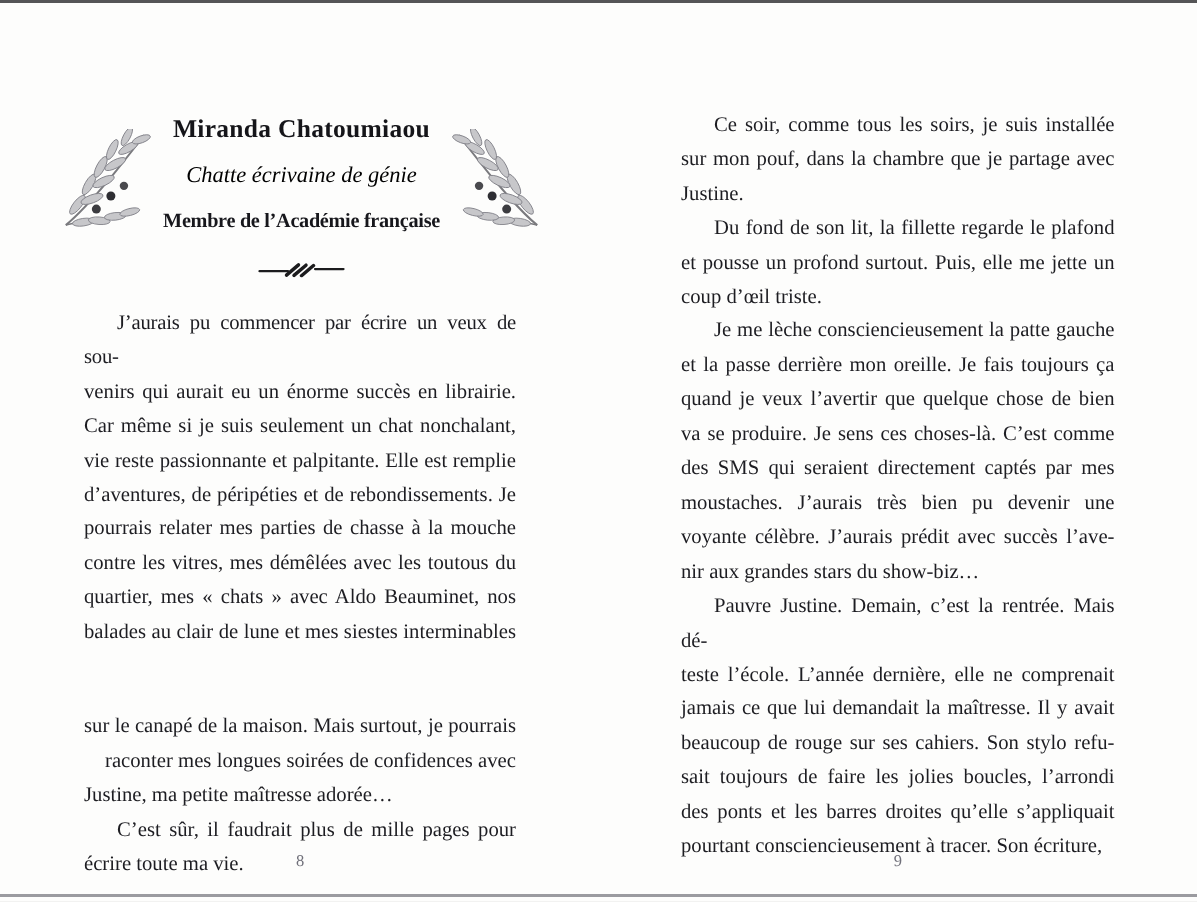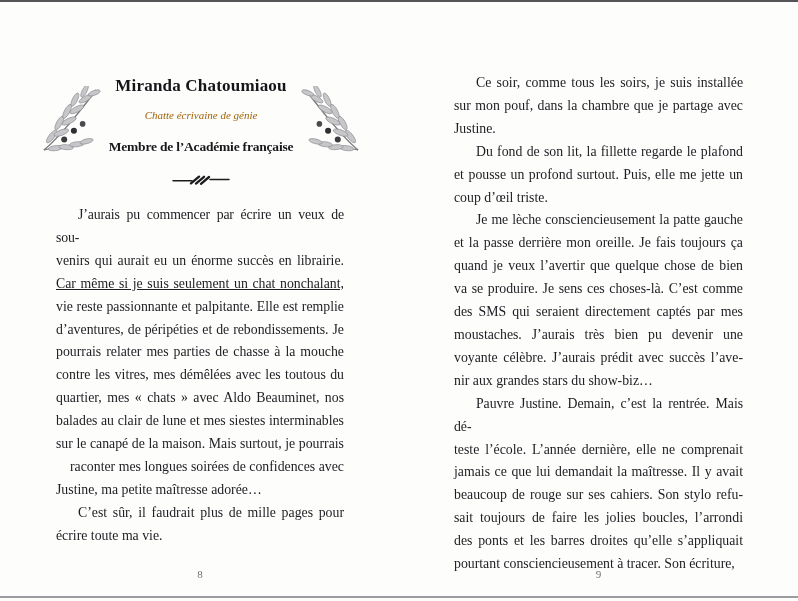--- a/index.html
+++ b/index.html
@@ -5,21 +5,21 @@
   html,body{margin:0;padding:0;background:#e9e9e9;}
   .screen{
     position:relative;width:798px;height:601px;background:#fdfdfc;overflow:hidden;
     font-family:"Liberation Serif","DejaVu Serif",serif;color:#1d1d22;
   }
   .top-rule{position:absolute;left:0;top:0;width:798px;height:2px;background:#555557;}
   .bottom-rule{position:absolute;left:0;top:596px;width:798px;height:2px;background:#9b9ba0;}
   .page-col{position:absolute;}
   .header-box{position:absolute;left:40px;top:0;width:322px;text-align:center;}
   .book-title{position:absolute;left:0;top:76px;width:100%;font-size:17px;font-weight:bold;letter-spacing:.2px;color:#151519;}
-  .book-subtitle{position:absolute;left:0;top:109px;width:100%;font-size:11px;font-style:italic;color:#a16207;}
+  .book-subtitle{position:absolute;left:0;top:109px;width:100%;font-size:15px;font-style:italic;color:#000000;}
   .book-affil{position:absolute;left:0;top:139px;width:100%;font-size:13.5px;font-weight:bold;letter-spacing:-.2px;color:#17171c;}
   .branch{position:absolute;top:86px;width:62px;height:70px;}
   .branch.left{left:40px;}
   .branch.right{left:300px;transform:scaleX(-1);}
   .divider{position:absolute;left:172px;top:175px;width:58px;height:10px;}
   .bodycol{position:absolute;font-size:13.8px;line-height:22.9px;}
   .bodycol.left{left:56px;top:204px;width:288px;}
   .bodycol.right{left:454px;top:72px;width:289px;}
   .para{margin:0;}
   .tline{text-align:justify;}
@@ -101,28 +101,28 @@
         <path d="M19 8.4 L27 1.6" stroke-width="2.3"></path>
         <path d="M24 8.6 L32 1.8" stroke-width="2.3"></path>
         <path d="M29 8.8 L37 2.0" stroke-width="2.3"></path>
       </g>
     </svg>
 
     <div class="bodycol left">
         <div class="para">
           <div class="tline first" style="white-space: normal; letter-spacing: -0.15px; text-align-last: justify;">J’aurais pu commencer par écrire un veux de sou-</div>
           <div class="tline" style="white-space: normal; text-align-last: justify;">venirs qui aurait eu un énorme succès en librairie.</div>
-          <div class="tline" style="white-space: normal; text-align-last: justify; text-decoration: underline;">Car même si je suis seulement un chat nonchalant,</div>
+          <div class="tline" style="white-space: normal; text-align-last: justify;">Car même si je suis seulement un chat nonchalant,</div>
           <div class="tline" style="white-space: normal; text-align-last: justify;">vie reste passionnante et palpitante. Elle est remplie</div>
           <div class="tline" style="white-space: normal; text-align-last: justify;">d’aventures, de péripéties et de rebondissements. Je</div>
           <div class="tline" style="white-space: normal; text-align-last: justify;">pourrais relater mes parties de chasse à la mouche</div>
           <div class="tline" style="white-space: normal; text-align-last: justify;">contre les vitres, mes démêlées avec les toutous du</div>
           <div class="tline" style="white-space: normal; text-align-last: justify;">quartier, mes « chats » avec Aldo Beauminet, nos</div>
           <div class="tline" style="white-space: normal; text-align-last: justify;">balades au clair de lune et mes siestes interminables</div>
-          <div class="tline" style="white-space: normal; text-align-last: justify;">sur le canapé de la maison. Mais surtout, je pourrais</div>
+          <div class="tline" style="white-space: normal; text-align-last: justify; margin-top: 40px;">sur le canapé de la maison. Mais surtout, je pourrais</div>
           <div class="tline" style="white-space: normal; text-align-last: justify; margin-left: 14px;">raconter mes longues soirées de confidences avec</div>
           <div class="tline last" style="white-space: normal;">Justine, ma petite maîtresse adorée…</div>
         </div>
         <div class="para">
           <div class="tline first" style="white-space: normal; text-align-last: justify;">C’est sûr, il faudrait plus de mille pages pour</div>
           <div class="tline last" style="white-space: normal;">écrire toute ma vie.</div>
         </div>
       </div>
     <div class="pagenum left">8</div>
   </div>

